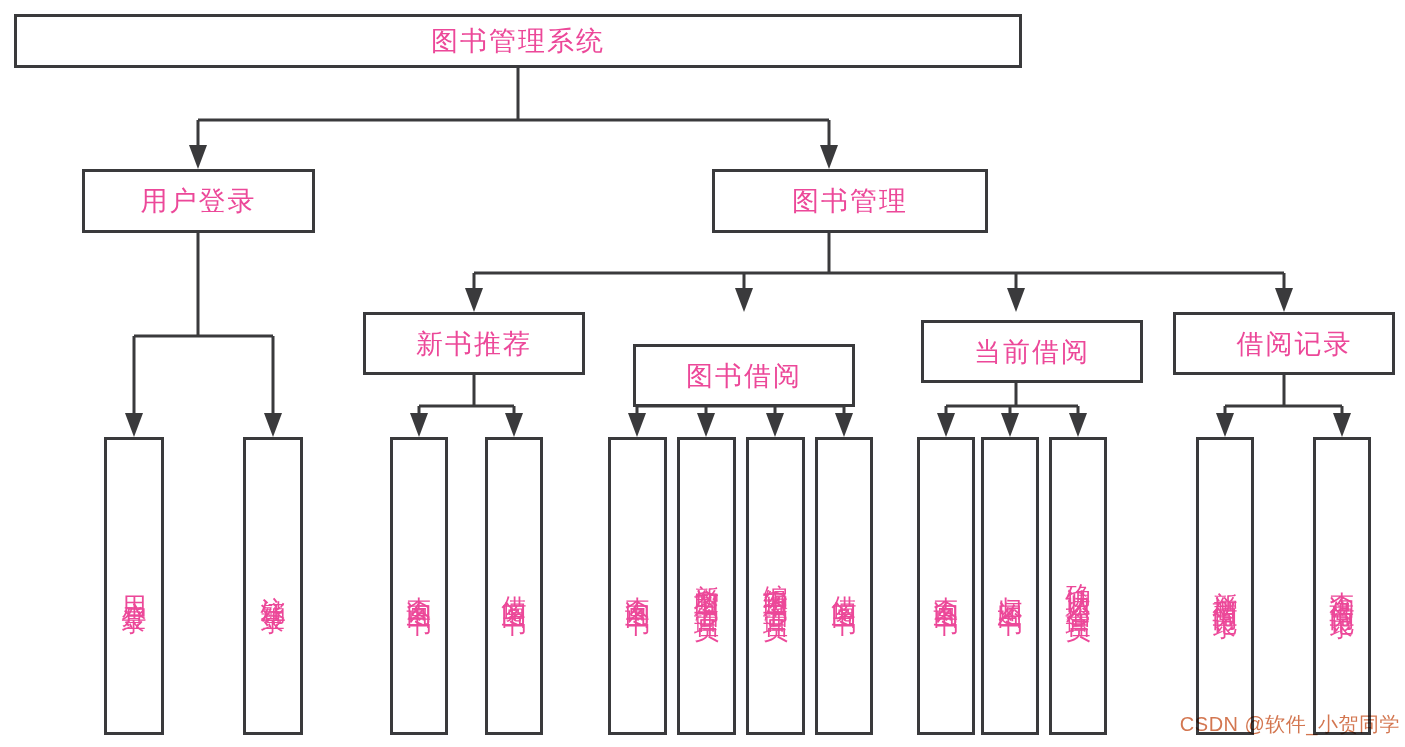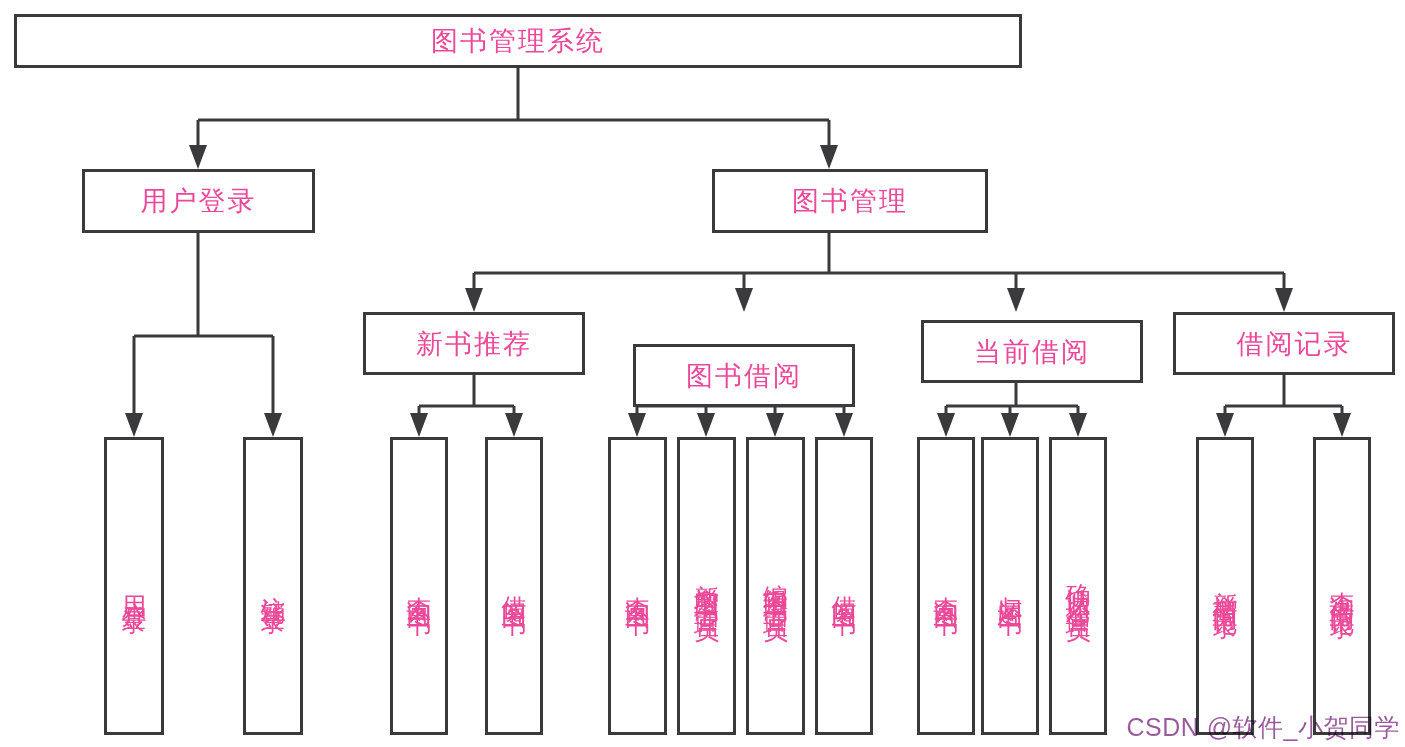--- a/index.html
+++ b/index.html
@@ -41,23 +41,23 @@
     writing-mode: vertical-rl;
     text-orientation: mixed;
     font-size: 25px;
     letter-spacing: 5px;
     line-height: 1;
     padding: 6px 0;
   }
   .watermark {
     position: absolute;
     right: 5px;
-    bottom: 3px;
-    font-size: 25px;
-    color: #701a75;
+    bottom: 9px;
+    font-size: 20px;
+    color: #c2410c;
     opacity: 0.72;
     mix-blend-mode: multiply;
     letter-spacing: 0.5px;
     z-index: 10;
     white-space: nowrap;
   }
 </style>
 </head>
 <body>
 

